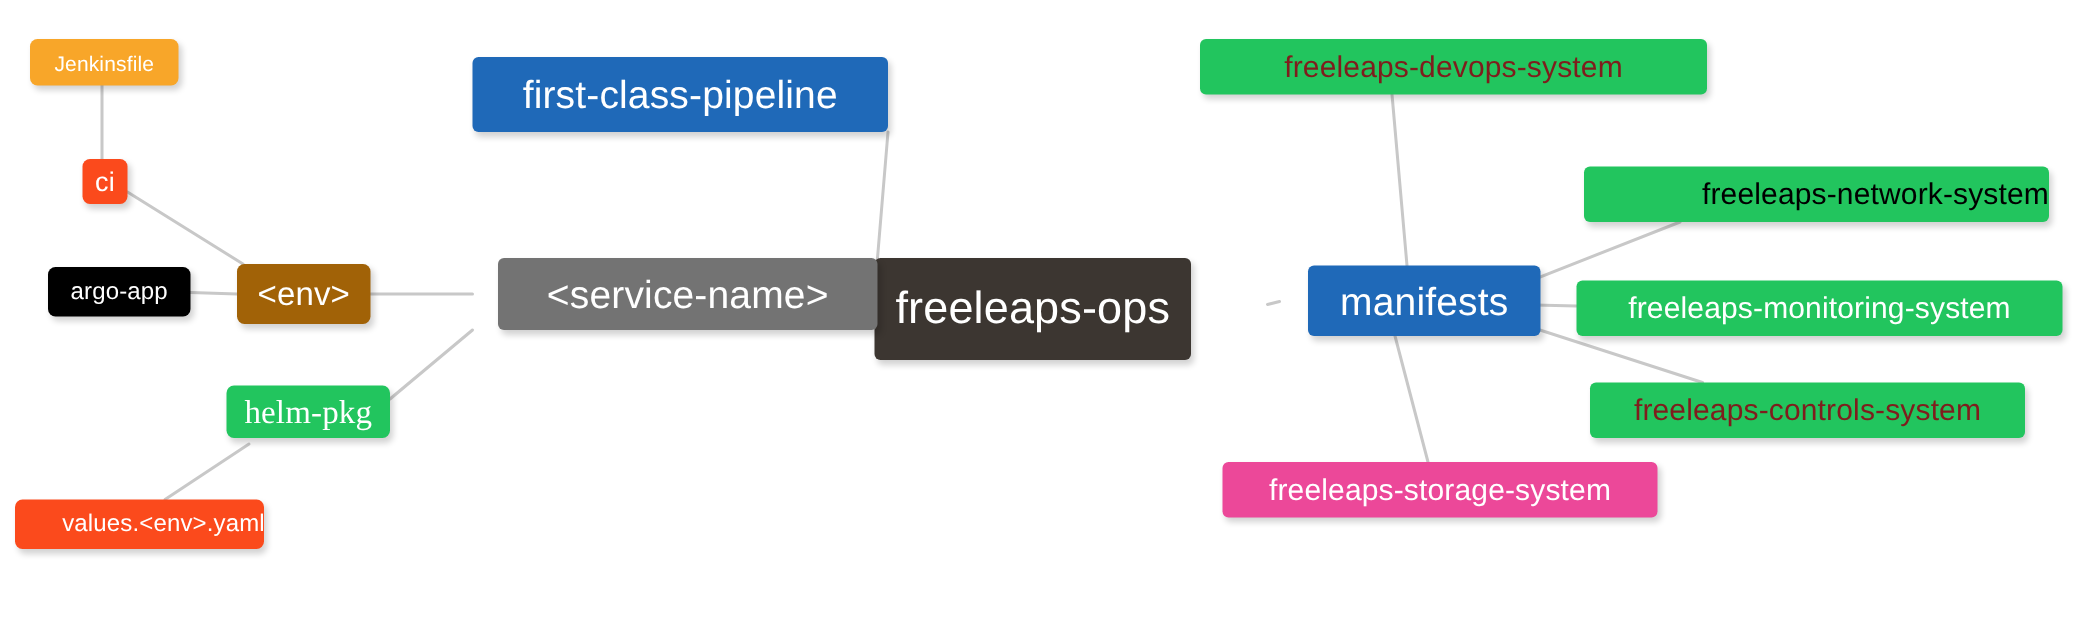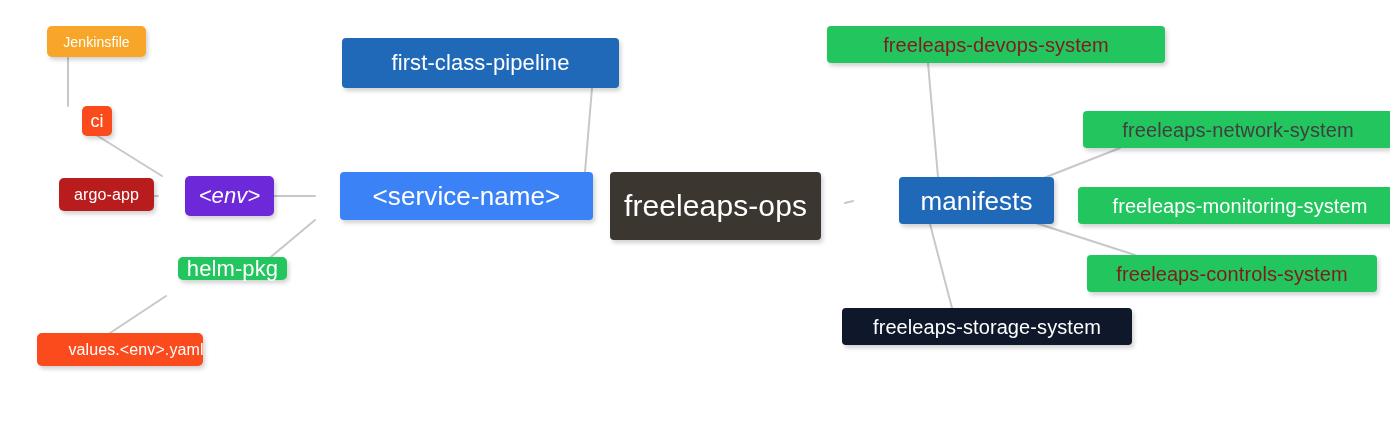--- a/index.html
+++ b/index.html
@@ -30,21 +30,20 @@
     display: flex;
     align-items: center;
     justify-content: center;
     box-sizing: border-box;
     color: #ffffff;
     border-radius: 5px;
     white-space: nowrap;
     line-height: 1;
     box-shadow: 2px 3px 4px rgba(0,0,0,0.18);
     letter-spacing: 0.1px;
-    margin-left: 27px;
   }
   .node-label {
     display: block;
   }
 </style>
 </head>
 <body>
 
 <div id="mindmap">
   <svg id="edge-layer" width="1390" height="421" viewBox="0 0 1390 421">
@@ -60,56 +59,56 @@
       <line x1="938" y1="177" x2="928" y2="63" stroke="#c8c8c8" stroke-width="2" stroke-linecap="round"></line>
       <line x1="1008" y1="192" x2="1120" y2="148" stroke="#c8c8c8" stroke-width="2" stroke-linecap="round"></line>
       <line x1="1008" y1="203" x2="1051" y2="204" stroke="#c8c8c8" stroke-width="2" stroke-linecap="round"></line>
       <line x1="1008" y1="214" x2="1135" y2="255" stroke="#c8c8c8" stroke-width="2" stroke-linecap="round"></line>
       <line x1="930" y1="224" x2="952" y2="308" stroke="#c8c8c8" stroke-width="2" stroke-linecap="round"></line>
     </svg>
   <div id="node-layer">
       <div class="node" style="left: 583px; top: 172px; width: 211px; height: 68px; background: rgb(60, 54, 49); font-size: 30px; border-radius: 4px; color: rgb(255, 255, 255);">
         <span class="node-label">freeleaps-ops</span>
       </div>
-      <div class="node" style="left: 313px; top: 172px; width: 253px; height: 48px; background: #3b82f6; font-size: 26px; border-radius: 4px; color: rgb(255, 255, 255);">
+      <div class="node" style="left: 332px; top: 172px; width: 253px; height: 48px; background: #737373; font-size: 26px; border-radius: 4px; color: rgb(255, 255, 255);">
         <span class="node-label">&lt;service-name&gt;</span>
       </div>
-      <div class="node" style="left: 315px; top: 38px; width: 277px; height: 50px; background: rgb(31, 105, 184); font-size: 22px; border-radius: 4px; color: rgb(255, 255, 255);">
+      <div class="node" style="left: 315px; top: 38px; width: 277px; height: 50px; background: rgb(31, 105, 184); font-size: 26px; border-radius: 4px; color: rgb(255, 255, 255);">
         <span class="node-label">first-class-pipeline</span>
       </div>
       <div class="node" style="left: 872px; top: 177px; width: 155px; height: 47px; background: rgb(31, 105, 184); font-size: 26px; border-radius: 4px; color: rgb(255, 255, 255);">
         <span class="node-label">manifests</span>
       </div>
-      <div class="node" style="left: 158px; top: 176px; width: 89px; height: 40px; background: #6d28d9; font-size: 22px; border-radius: 5px; color: rgb(255, 255, 255); font-style: italic;">
+      <div class="node" style="left: 158px; top: 176px; width: 89px; height: 40px; background: #a16207; font-size: 22px; border-radius: 5px; color: rgb(255, 255, 255);">
         <span class="node-label">&lt;env&gt;</span>
       </div>
-      <div class="node" style="left: 151px; top: 257px; width: 109px; height: 23px; background: rgb(34, 197, 94); font-size: 22px; border-radius: 5px; color: rgb(255, 255, 255);">
+      <div class="node" style="left: 151px; top: 257px; width: 109px; height: 35px; background: rgb(34, 197, 94); font-size: 22px; border-radius: 5px; color: rgb(255, 255, 255); font-family: Liberation Serif, serif;">
         <span class="node-label">helm-pkg</span>
       </div>
       <div class="node" style="left: 20px; top: 26px; width: 99px; height: 31px; background: rgb(248, 166, 41); font-size: 14px; border-radius: 5px; color: rgb(255, 255, 255);">
         <span class="node-label">Jenkinsfile</span>
       </div>
       <div class="node" style="left: 55px; top: 106px; width: 30px; height: 30px; background: rgb(251, 74, 28); font-size: 18px; border-radius: 5px; color: rgb(255, 255, 255);">
         <span class="node-label">ci</span>
       </div>
-      <div class="node" style="left: 32px; top: 178px; width: 95px; height: 33px; background: #b91c1c; font-size: 16px; border-radius: 5px; color: rgb(255, 255, 255);">
+      <div class="node" style="left: 32px; top: 178px; width: 95px; height: 33px; background: #000000; font-size: 16px; border-radius: 5px; color: rgb(255, 255, 255);">
         <span class="node-label">argo-app</span>
       </div>
       <div class="node" style="left: 10px; top: 333px; width: 166px; height: 33px; background: rgb(251, 74, 28); font-size: 16px; border-radius: 5px; color: rgb(255, 255, 255); padding-left: 32px;">
         <span class="node-label">values.&lt;env&gt;.yaml</span>
       </div>
       <div class="node" style="left: 800px; top: 26px; width: 338px; height: 37px; background: rgb(34, 197, 94); font-size: 20px; border-radius: 4px; color: #7f1d1d;">
         <span class="node-label">freeleaps-devops-system</span>
       </div>
-      <div class="node" style="left: 1056px; top: 111px; width: 310px; height: 37px; background: rgb(34, 197, 94); font-size: 20px; border-radius: 4px; color: #404040;">
+      <div class="node" style="left: 1056px; top: 111px; width: 310px; height: 37px; background: rgb(34, 197, 94); font-size: 20px; border-radius: 4px; color: #000000; justify-content: flex-end;">
         <span class="node-label">freeleaps-network-system</span>
       </div>
       <div class="node" style="left: 1051px; top: 187px; width: 324px; height: 37px; background: rgb(34, 197, 94); font-size: 20px; border-radius: 4px; color: rgb(255, 255, 255);">
         <span class="node-label">freeleaps-monitoring-system</span>
       </div>
       <div class="node" style="left: 1060px; top: 255px; width: 290px; height: 37px; background: rgb(34, 197, 94); font-size: 20px; border-radius: 4px; color: #7f1d1d;">
         <span class="node-label">freeleaps-controls-system</span>
       </div>
-      <div class="node" style="left: 815px; top: 308px; width: 290px; height: 37px; background: #0f172a; font-size: 20px; border-radius: 4px; color: rgb(255, 255, 255);">
+      <div class="node" style="left: 815px; top: 308px; width: 290px; height: 37px; background: #ec4899; font-size: 20px; border-radius: 4px; color: rgb(255, 255, 255);">
         <span class="node-label">freeleaps-storage-system</span>
       </div>
     </div>
 </div>
 
 </body></html>

